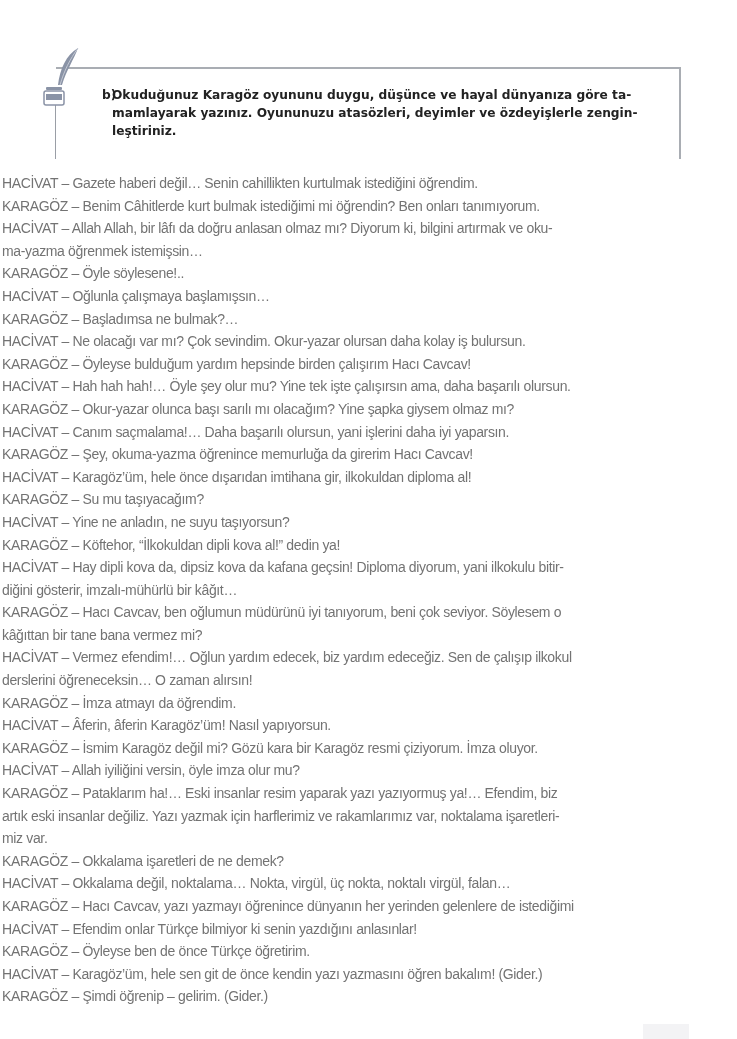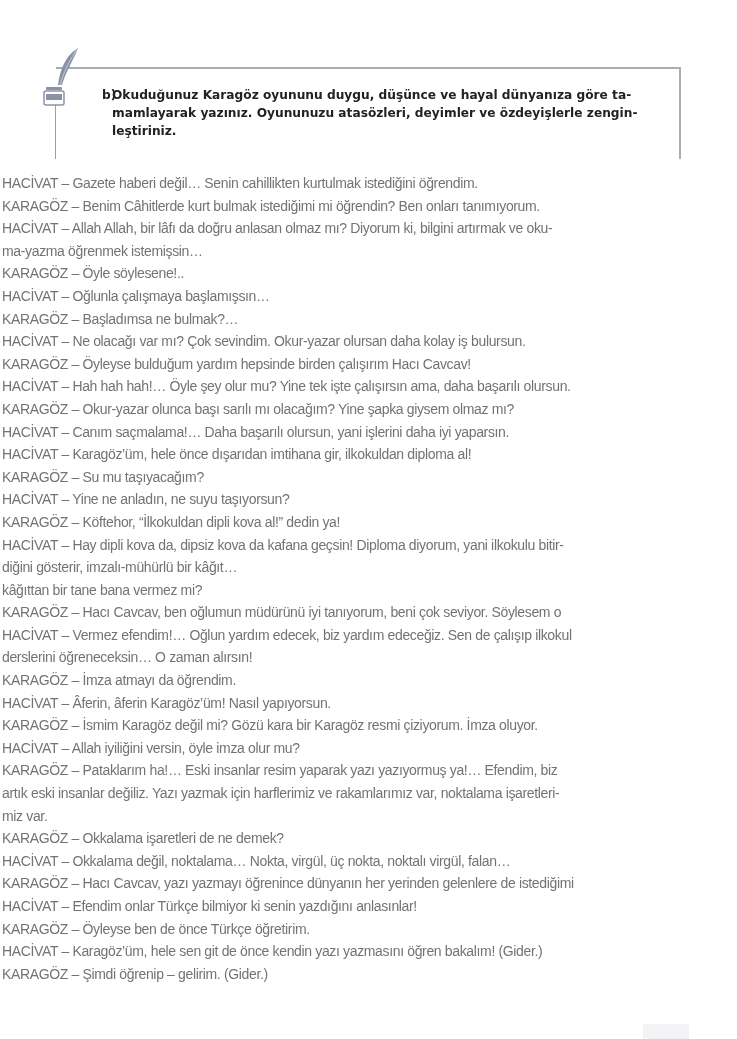--- a/index.html
+++ b/index.html
@@ -68,28 +68,29 @@
   <div class="line">HACİVAT – Allah Allah, bir lâfı da doğru anlasan olmaz mı? Diyorum ki, bilgini artırmak ve oku-</div>
   <div class="line">ma-yazma öğrenmek istemişsin…</div>
   <div class="line">KARAGÖZ – Öyle söylesene!..</div>
   <div class="line">HACİVAT – Oğlunla çalışmaya başlamışsın…</div>
   <div class="line">KARAGÖZ – Başladımsa ne bulmak?…</div>
   <div class="line">HACİVAT – Ne olacağı var mı? Çok sevindim. Okur-yazar olursan daha kolay iş bulursun.</div>
   <div class="line">KARAGÖZ – Öyleyse bulduğum yardım hepsinde birden çalışırım Hacı Cavcav!</div>
   <div class="line">HACİVAT – Hah hah hah!… Öyle şey olur mu? Yine tek işte çalışırsın ama, daha başarılı olursun.</div>
   <div class="line">KARAGÖZ – Okur-yazar olunca başı sarılı mı olacağım? Yine şapka giysem olmaz mı?</div>
   <div class="line">HACİVAT – Canım saçmalama!… Daha başarılı olursun, yani işlerini daha iyi yaparsın.</div>
+  <div class="line">KARAGÖZ – Şey, okuma-yazma öğrenince memurluğa da girerim Hacı Cavcav!</div>
   <div class="line">HACİVAT – Karagöz’üm, hele önce dışarıdan imtihana gir, ilkokuldan diploma al!</div>
   <div class="line">KARAGÖZ – Su mu taşıyacağım?</div>
   <div class="line">HACİVAT – Yine ne anladın, ne suyu taşıyorsun?</div>
   <div class="line">KARAGÖZ – Köftehor, “İlkokuldan dipli kova al!” dedin ya!</div>
   <div class="line">HACİVAT – Hay dipli kova da, dipsiz kova da kafana geçsin! Diploma diyorum, yani ilkokulu bitir-</div>
   <div class="line">diğini gösterir, imzalı-mühürlü bir kâğıt…</div>
+  <div class="line">KARAGÖZ – Hacı Cavcav, ben oğlumun müdürünü iyi tanıyorum, beni çok seviyor. Söylesem o</div>
   <div class="line">kâğıttan bir tane bana vermez mi?</div>
-  <div class="line">KARAGÖZ – Hacı Cavcav, ben oğlumun müdürünü iyi tanıyorum, beni çok seviyor. Söylesem o</div>
   <div class="line">HACİVAT – Vermez efendim!… Oğlun yardım edecek, biz yardım edeceğiz. Sen de çalışıp ilkokul</div>
   <div class="line">derslerini öğreneceksin… O zaman alırsın!</div>
   <div class="line">KARAGÖZ – İmza atmayı da öğrendim.</div>
   <div class="line">HACİVAT – Âferin, âferin Karagöz’üm! Nasıl yapıyorsun.</div>
   <div class="line">KARAGÖZ – İsmim Karagöz değil mi? Gözü kara bir Karagöz resmi çiziyorum. İmza oluyor.</div>
   <div class="line">HACİVAT – Allah iyiliğini versin, öyle imza olur mu?</div>
   <div class="line">KARAGÖZ – Pataklarım ha!… Eski insanlar resim yaparak yazı yazıyormuş ya!… Efendim, biz</div>
   <div class="line">artık eski insanlar değiliz. Yazı yazmak için harflerimiz ve rakamlarımız var, noktalama işaretleri-</div>
   <div class="line">miz var.</div>
   <div class="line">KARAGÖZ – Okkalama işaretleri de ne demek?</div>

